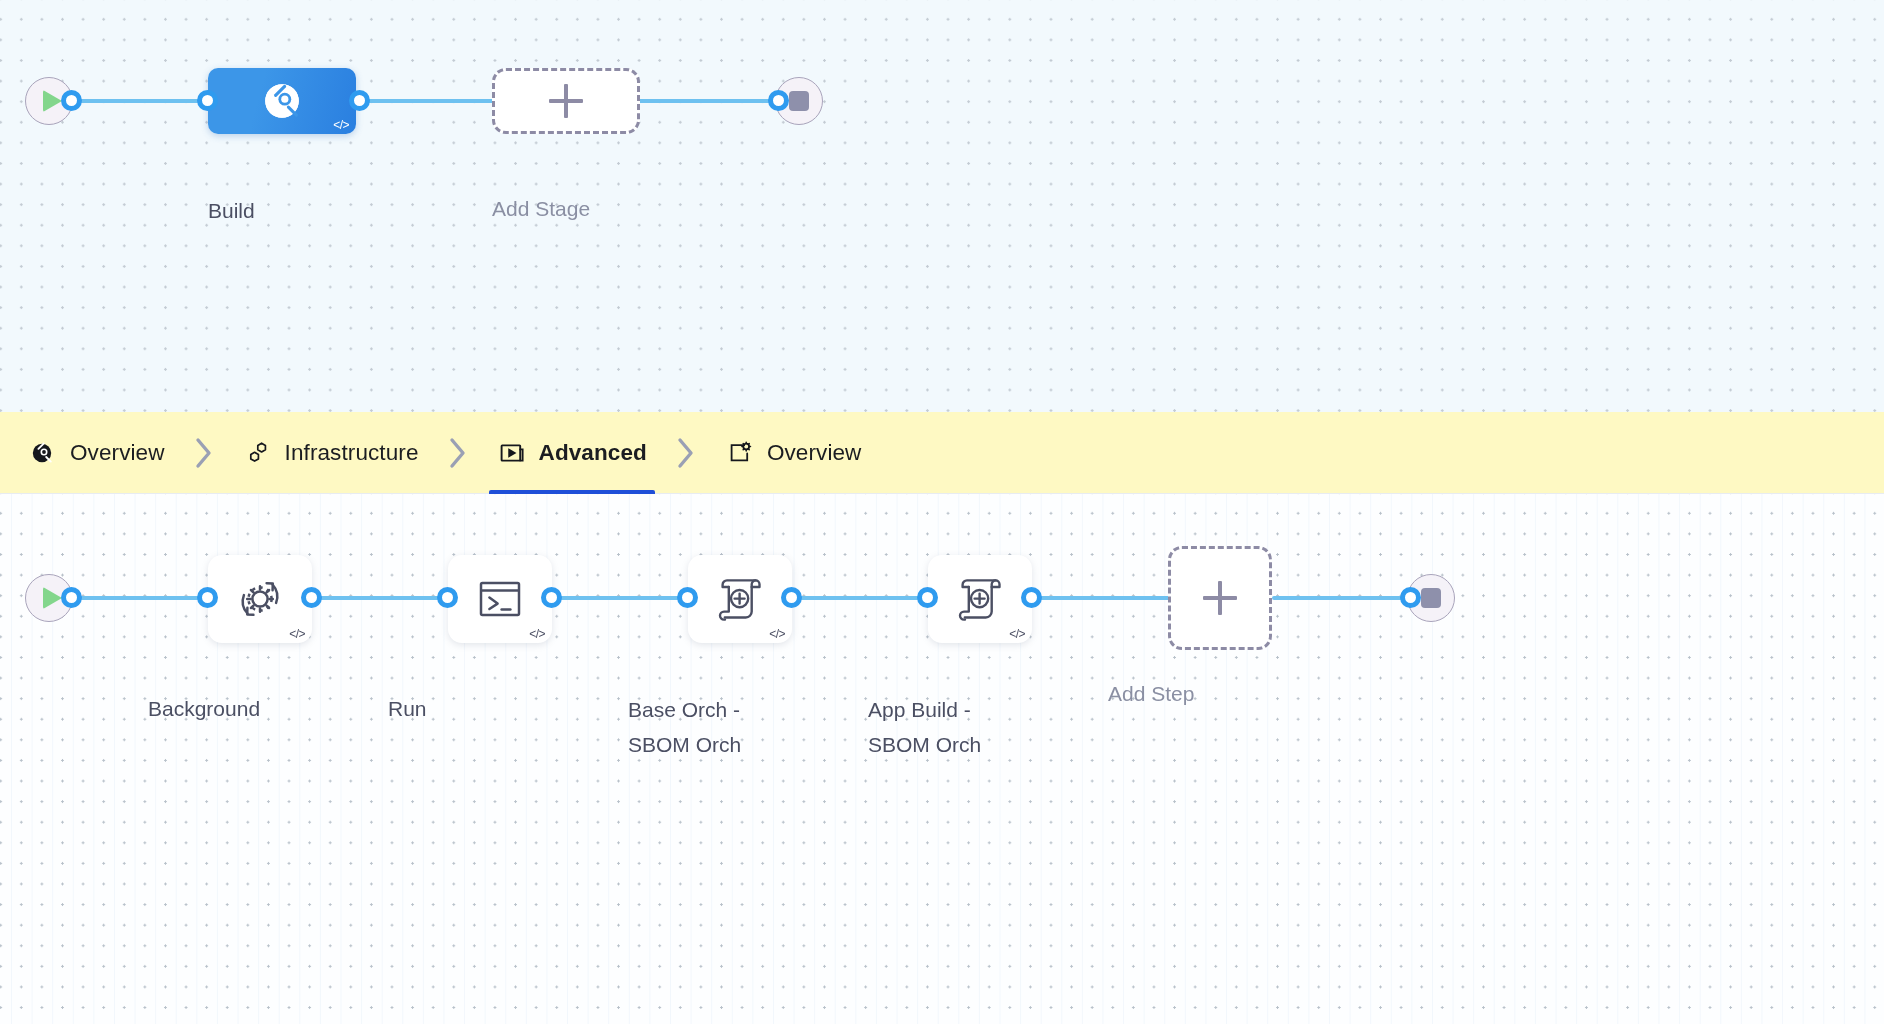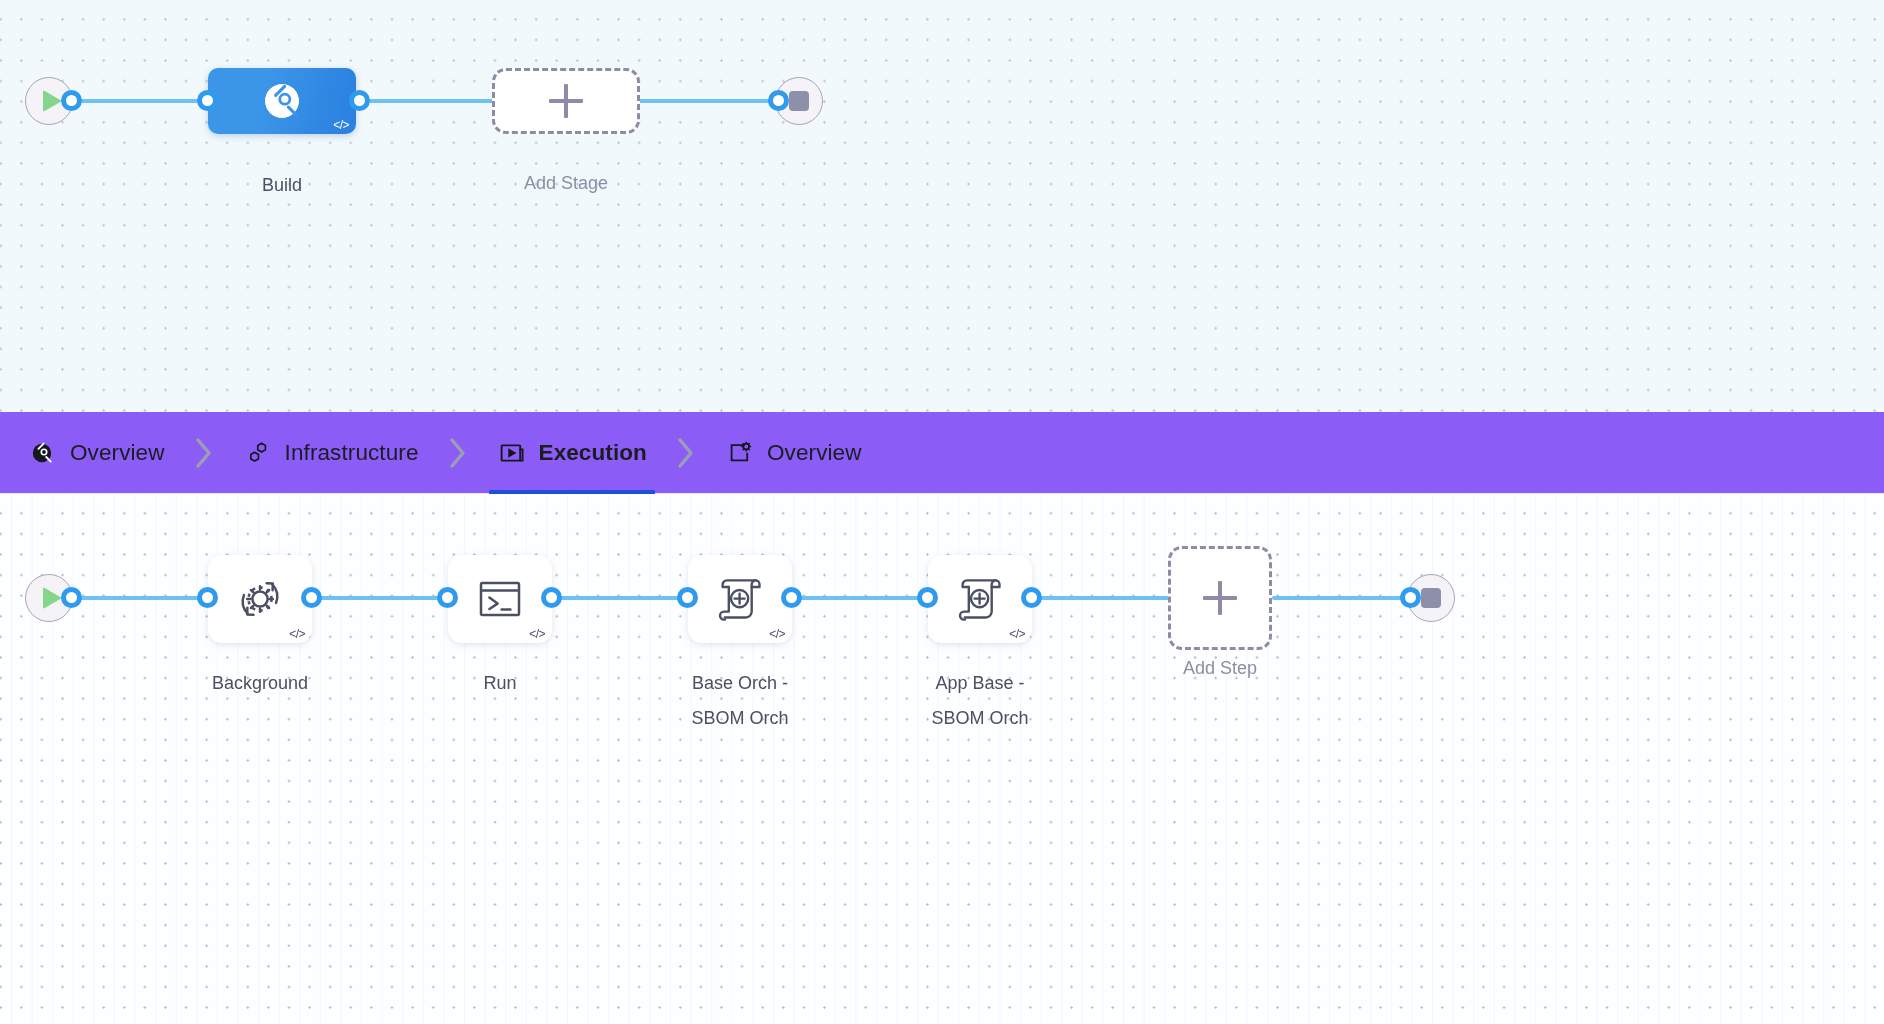--- a/index.html
+++ b/index.html
@@ -43,21 +43,21 @@
     background-position: 11px 9px, 11px 0;
   }
 
   
   #tabbar {
     position: absolute;
     left: 0;
     top: 412px;
     width: 1884px;
     height: 82px;
-    background: #8b5cf6;
+    background: #fef9c3;
     display: flex;
     align-items: center;
     box-sizing: border-box;
     padding-left: 20px;
     border-bottom: 1px solid #e8ecf1;
   }
   .tab {
     display: flex;
     align-items: center;
     height: 82px;
@@ -187,25 +187,26 @@
     content: "";
     position: absolute;
     background: #8d8ba5;
     border-radius: 1px;
   }
   .plus::before { left: 0; right: 0; top: 15px; height: 4px; }
   .plus::after  { top: 0; bottom: 0; left: 15px; width: 4px; }
 
   .node-label {
     position: absolute;
-    text-align: center;
-    font-size: 18px;
+    text-align: left;
+    font-size: 21px;
     color: #4b4f63;
     line-height: 34px;
     white-space: nowrap;
+    margin-top: 26px;
   }
   .node-label.dim { color: #8a8fa3; }
   .node-label.two-line { white-space: normal; line-height: 35px; }
 
   
   .step-card {
     position: absolute;
     width: 104px;
     height: 88px;
     border-radius: 14px;
@@ -302,21 +303,21 @@
   </div>
 
   <div class="tab active">
     <span class="tab-icon">
       <svg width="26" height="26" viewBox="0 0 26 26" fill="none" stroke="#16181d" stroke-width="1.9">
         <rect x="2.6" y="5.4" width="18.6" height="15.2" rx="0.6"></rect>
         <path d="M21.2 9.4 L23.6 9.4 L23.6 20.6 L21.2 20.6" stroke-linecap="round"></path>
         <path d="M10.2 9.8 L15.6 13 L10.2 16.2 Z" fill="#16181d"></path>
       </svg>
     </span>
-    <span class="tab-label">Execution</span>
+    <span class="tab-label">Advanced</span>
   </div>
 
   <div class="tab-sep">
     <svg width="22" height="34" viewBox="0 0 22 34">
         <path d="M5 4 L16 17 L5 30" stroke="#9aa0b4" stroke-width="3.4" fill="none" stroke-linecap="round" stroke-linejoin="round"></path>
       </svg>
   </div>
 
   <div class="tab">
     <span class="tab-icon">
@@ -402,21 +403,21 @@
       <path d="M40.7 17 v24.6 a5.9 5.9 0 0 1 -5.9 5.9 H13.8" stroke-linecap="round" stroke-linejoin="round"></path>
       <path d="M17.8 17 v24.6 H13 a4 4 0 0 0 0 8 h1" stroke-linecap="round" stroke-linejoin="round"></path>
       <circle cx="28.6" cy="28.6" r="8.6"></circle>
       <path d="M28.6 23.6 v10 M23.6 28.6 h10" stroke-linecap="round"></path>
     </svg>
     <span class="code-badge">&lt;/&gt;</span>
   </div>
   <div class="dot" style="left:917px; top:93px; z-index:3;"></div>
   <div class="dot" style="left:1021px; top:93px; z-index:3;"></div>
   <div class="node-label two-line" style="left:868px; top:172px; width:224px;">
-    <span>App Base -</span><br>
+    <span>App Build -</span><br>
     <span>SBOM Orch</span>
   </div>
 
   <div class="dashed-node" style="left:1168px; top:52px; width:104px; height:104px;">
     <div class="plus"></div>
   </div>
   <div class="node-label dim" style="left:1108px; top:157px; width:224px;">Add Step</div>
 
   <div class="dot" style="left:1400px; top:93px; z-index:3;"></div>
   <div class="terminal" style="left:1407px; top:80px;">

